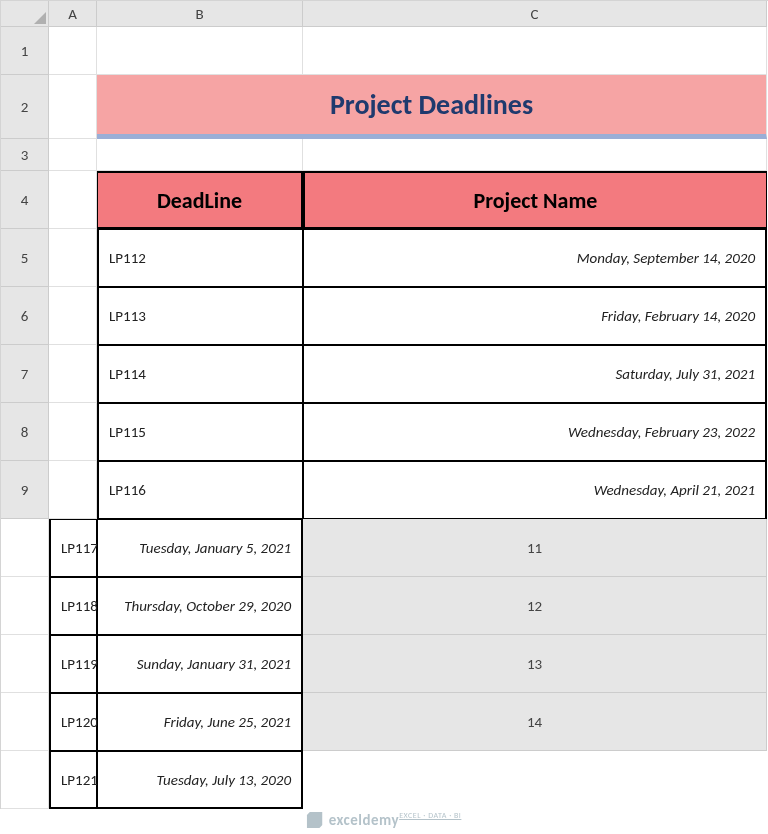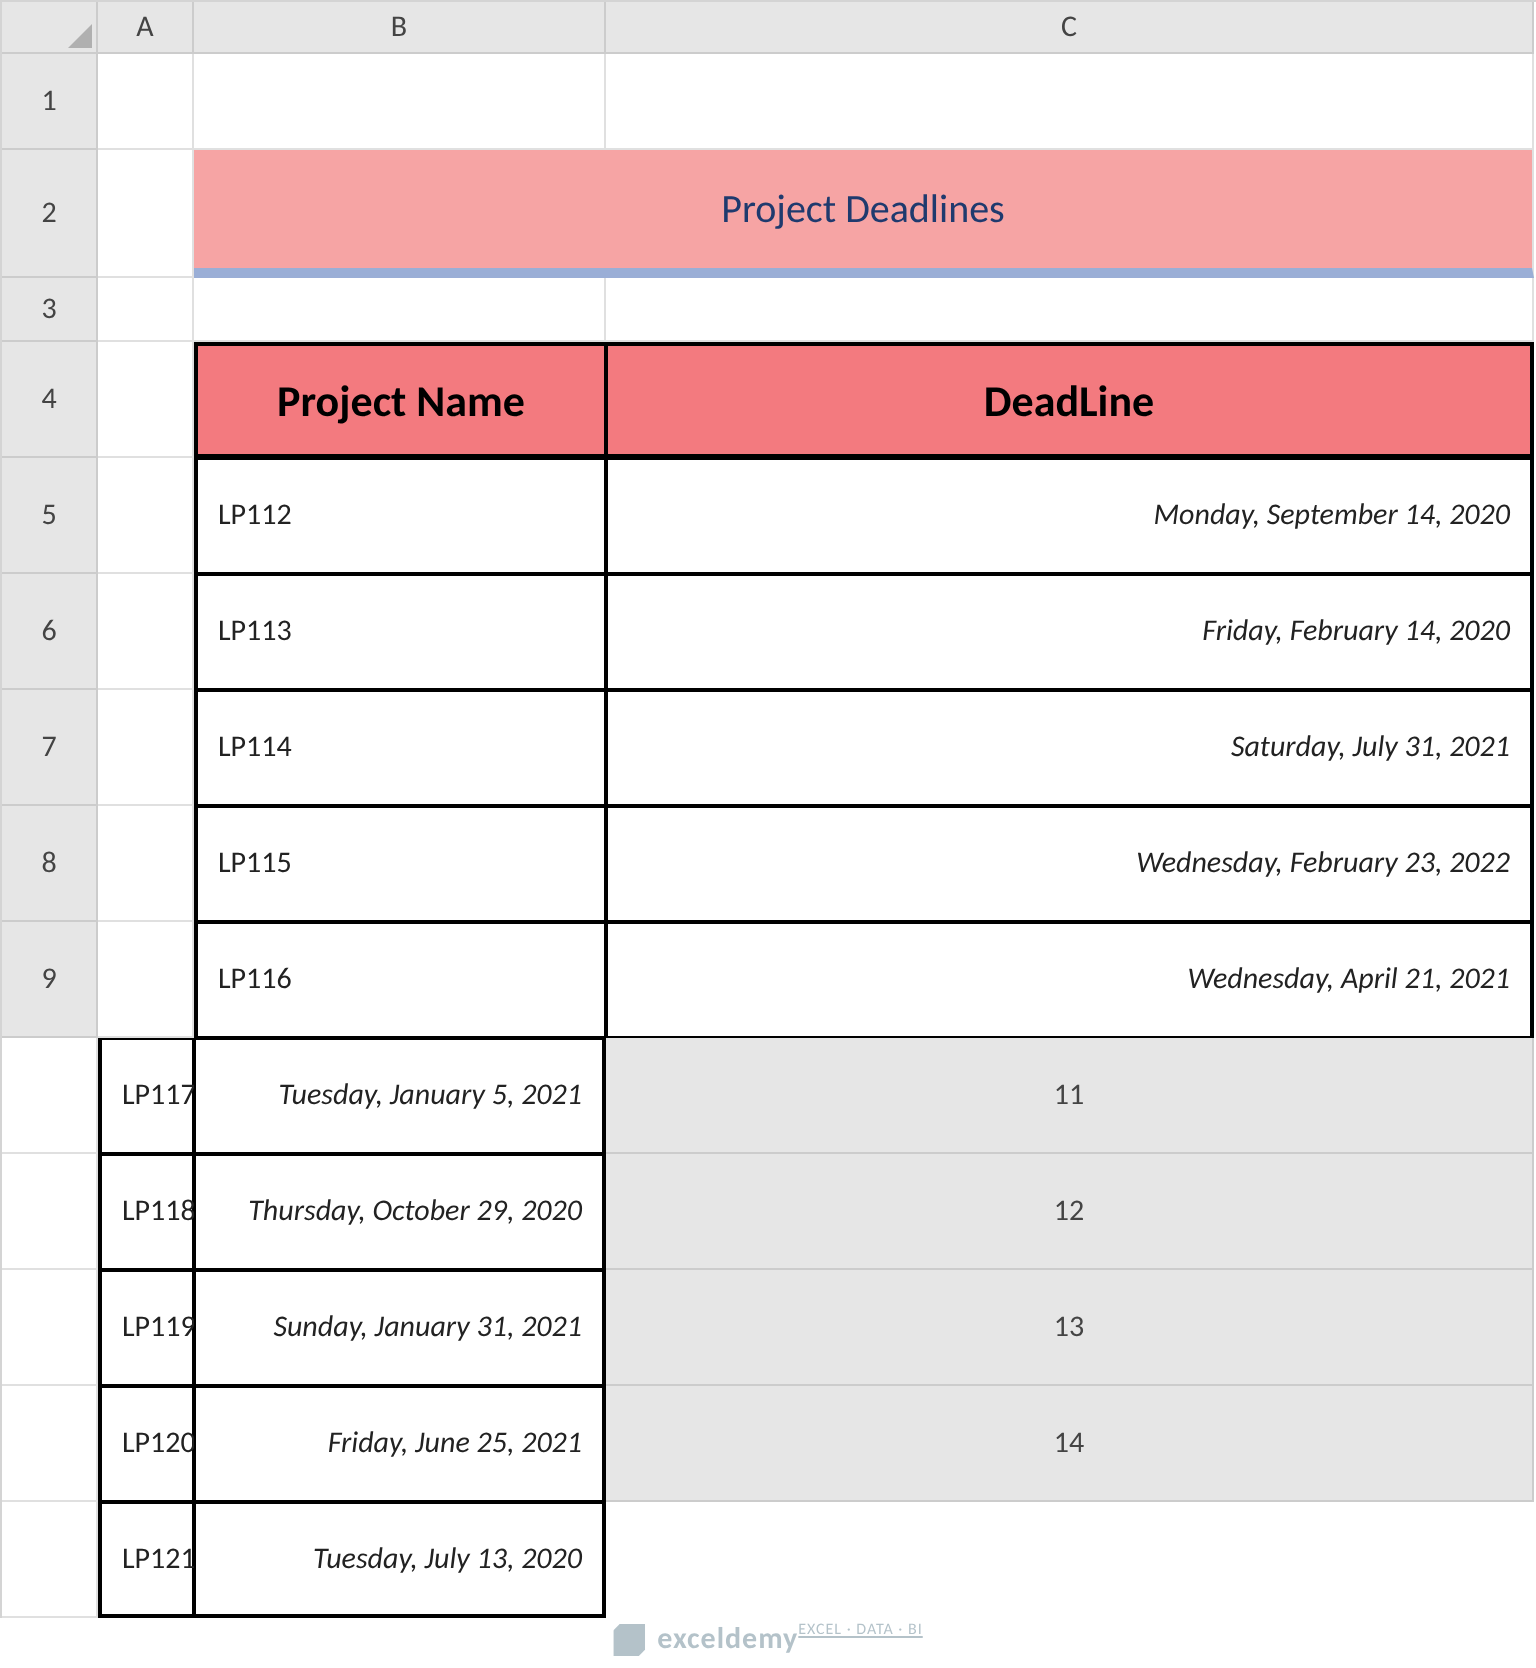--- a/index.html
+++ b/index.html
@@ -63,22 +63,22 @@
       border-right: 1px solid #e0e0e0;
       border-bottom: 1px solid #e0e0e0;
       background: #ffffff;
     }
     .title-cell {
       grid-column: 3 / 5;
       background: #f6a4a4;
       display: flex;
       align-items: center;
       justify-content: center;
-      font-size: 20px;
-      font-weight: normal;
+      font-size: 28px;
+      font-weight: bold;
       color: #1f3a6e;
       border-bottom: 5px solid #9aaed6;
       border-right: 1px solid #e0e0e0;
     }
     .table-header {
       background: #f37a7f;
       border: 2px solid #000;
       display: flex;
       align-items: center;
       justify-content: center;
@@ -163,22 +163,22 @@
   <div class="cell"></div>
   <div class="title-cell">Project Deadlines</div>
 
   <div class="row-header">3</div>
   <div class="cell"></div>
   <div class="cell"></div>
   <div class="cell"></div>
 
   <div class="row-header">4</div>
   <div class="cell"></div>
+  <div class="table-header right">DeadLine</div>
   <div class="table-header left">Project Name</div>
-  <div class="table-header right">DeadLine</div>
 
   <div class="row-header">5</div>
   <div class="cell"></div>
   <div class="data-cell name">LP112</div>
   <div class="data-cell deadline">Monday, September 14, 2020</div>
 
   <div class="row-header">6</div>
   <div class="cell"></div>
   <div class="data-cell name">LP113</div>
   <div class="data-cell deadline">Friday, February 14, 2020</div>

